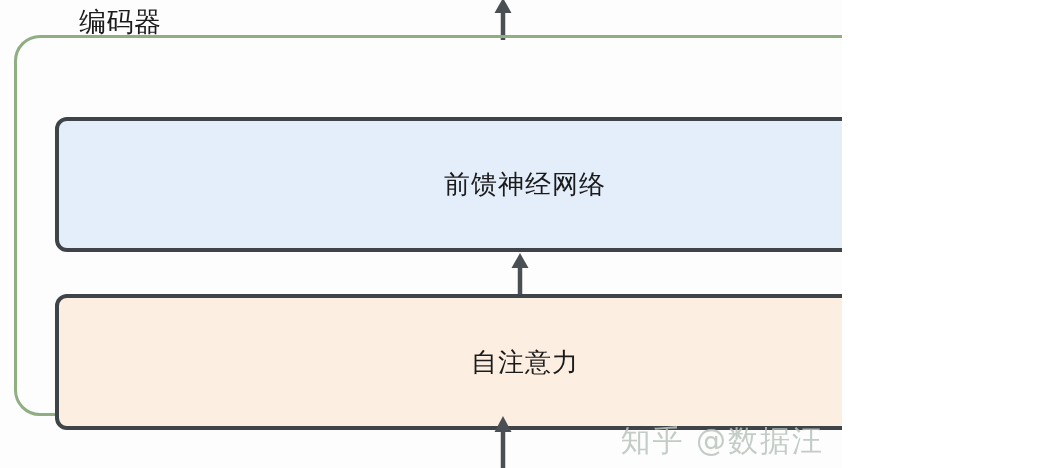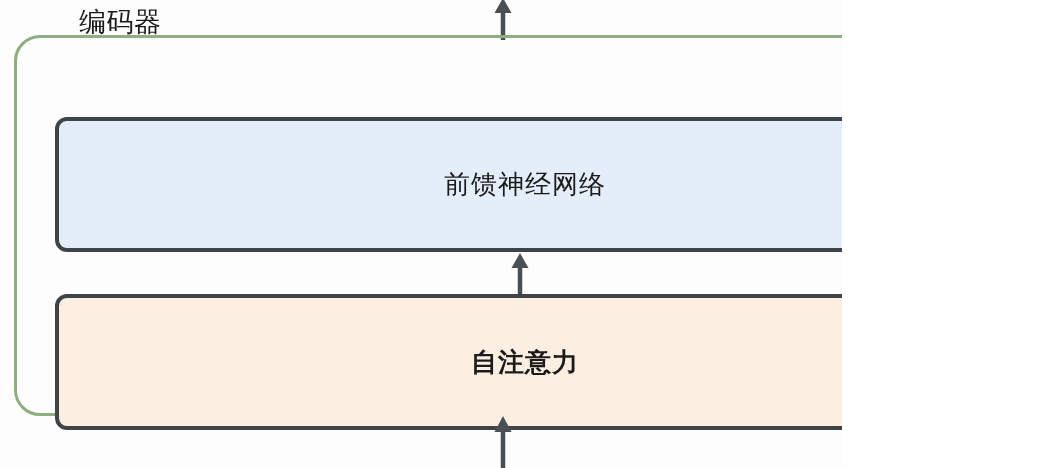--- a/index.html
+++ b/index.html
@@ -66,21 +66,20 @@
     width: 940px;
     height: 135px;
     background: #e4eefa;
   }
   .box-attn {
     left: 38px;
     top: 256px;
     width: 940px;
     height: 136px;
     background: #fceee0;
-    font-weight: bold;
   }
 
   
   .arrow {
     position: absolute;
   }
   .arrow svg {
     display: block;
     overflow: visible;
   }
@@ -141,14 +140,15 @@
     </svg>
   </div>
 
   <div class="arrow arrow-right">
     <svg width="62" height="36" viewBox="0 0 62 36" aria-hidden="true">
       <line x1="0" y1="18" x2="44" y2="18" stroke="#4a4f54" stroke-width="4.5"></line>
       <polygon points="60,18 42,27 42,9" fill="#4a4f54"></polygon>
     </svg>
   </div>
 
+  <div class="watermark">知乎 @数据汪</div>
 
 </div>
 
 </body></html>

